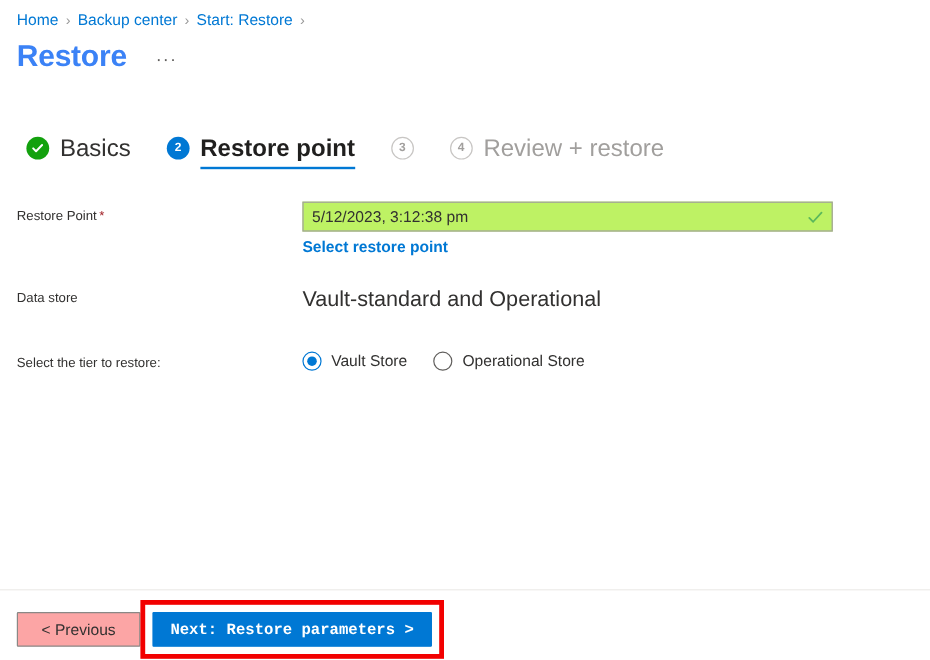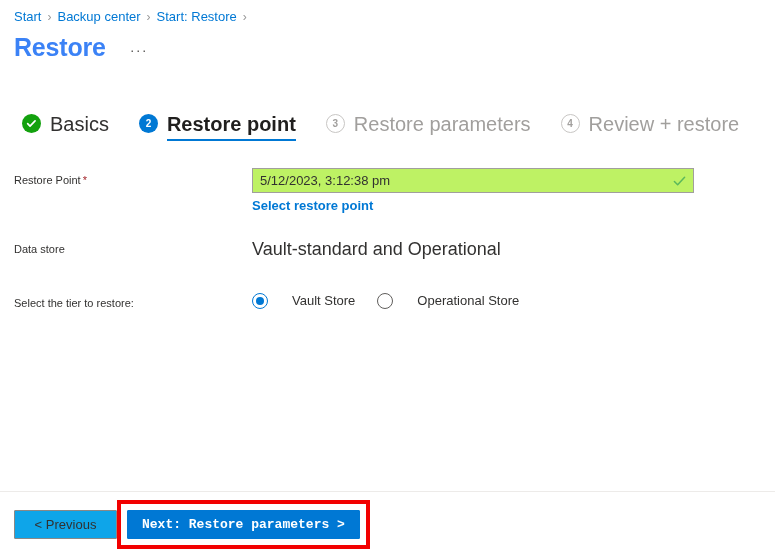--- a/index.html
+++ b/index.html
@@ -227,21 +227,21 @@
     width: 8px;
     height: 8px;
     border-radius: 50%;
     background: #0078d4;
   }
   .radio-off {
     border: 1px solid #605e5c;
     background: #ffffff;
   }
   .radio-text {
-    margin-left: 24px;
+    margin-left: 8px;
     font-size: 13px;
     color: #323130;
     white-space: nowrap;
   }
 
   
   .footer-sep {
     position: absolute;
     left: 0;
     right: 0;
@@ -264,21 +264,21 @@
     display: inline-flex;
     align-items: center;
     justify-content: center;
     cursor: pointer;
     white-space: nowrap;
     border-radius: 1px;
   }
   .btn-secondary {
     min-width: 103px;
     padding: 0 14px;
-    background: #0ea5e9;
+    background: #fca5a5;
     border: 1px solid #8a8886;
     color: #323130;
   }
   .btn-primary {
     min-width: 207px;
     padding: 0 14px;
     background: #0078d4;
     border: 1px solid #0078d4;
     color: #ffffff;
     font-weight: 600;
@@ -297,21 +297,21 @@
     bottom: -10px;
     border: 4px solid #f20000;
     box-sizing: border-box;
     pointer-events: none;
   }
 </style>
 </head>
 <body>
 
 <nav class="breadcrumb">
-  <span class="crumb-link">Start</span>
+  <span class="crumb-link">Home</span>
   <span class="crumb-sep">›</span>
   <span class="crumb-link">Backup center</span>
   <span class="crumb-sep">›</span>
   <span class="crumb-link">Start: Restore</span>
   <span class="crumb-sep">›</span>
 </nav>
 
 <div class="title-row">
   <div class="page-title">Restore</div>
   <div class="ellipsis-btn">···</div>
@@ -328,21 +328,20 @@
     <span class="step-label label-done">Basics</span>
   </div>
 
   <div class="step active">
     <span class="step-badge badge-active">2</span>
     <span class="step-label label-active">Restore point</span>
   </div>
 
   <div class="step">
     <span class="step-badge badge-idle">3</span>
-    <span class="step-label label-idle">Restore parameters</span>
   </div>
 
   <div class="step">
     <span class="step-badge badge-idle">4</span>
     <span class="step-label label-idle">Review + restore</span>
   </div>
 
 </div>
 
 <div class="form">

